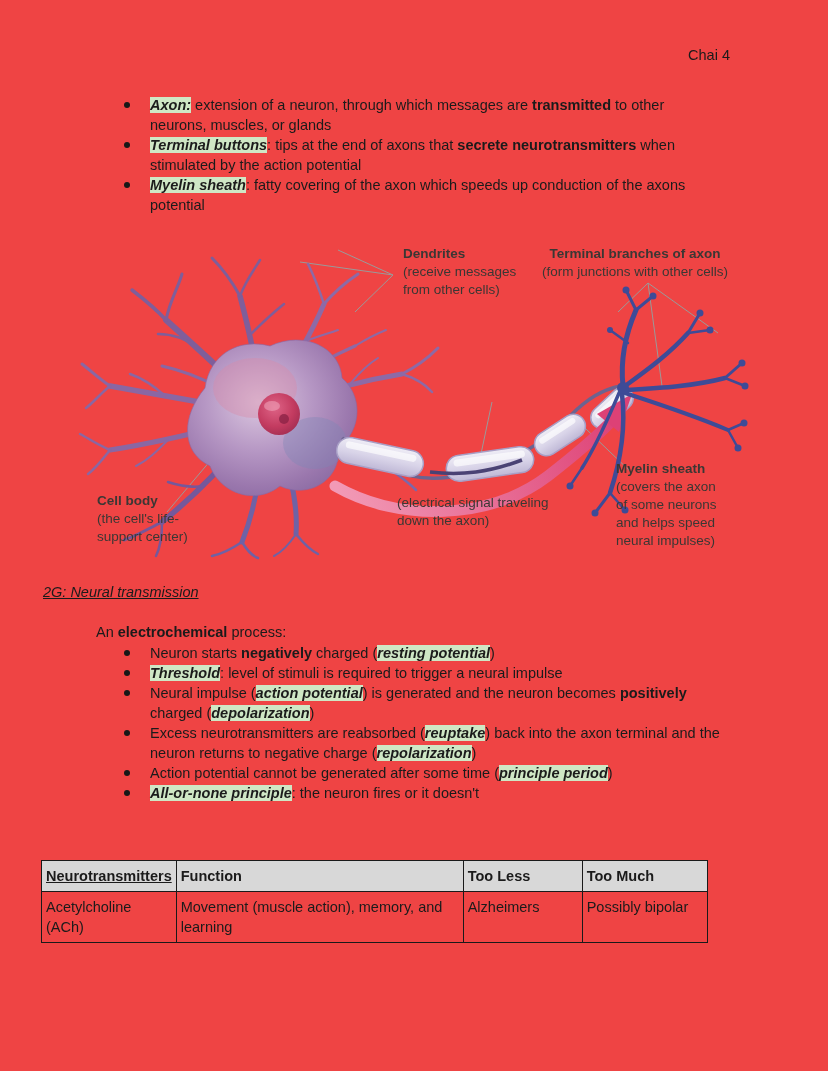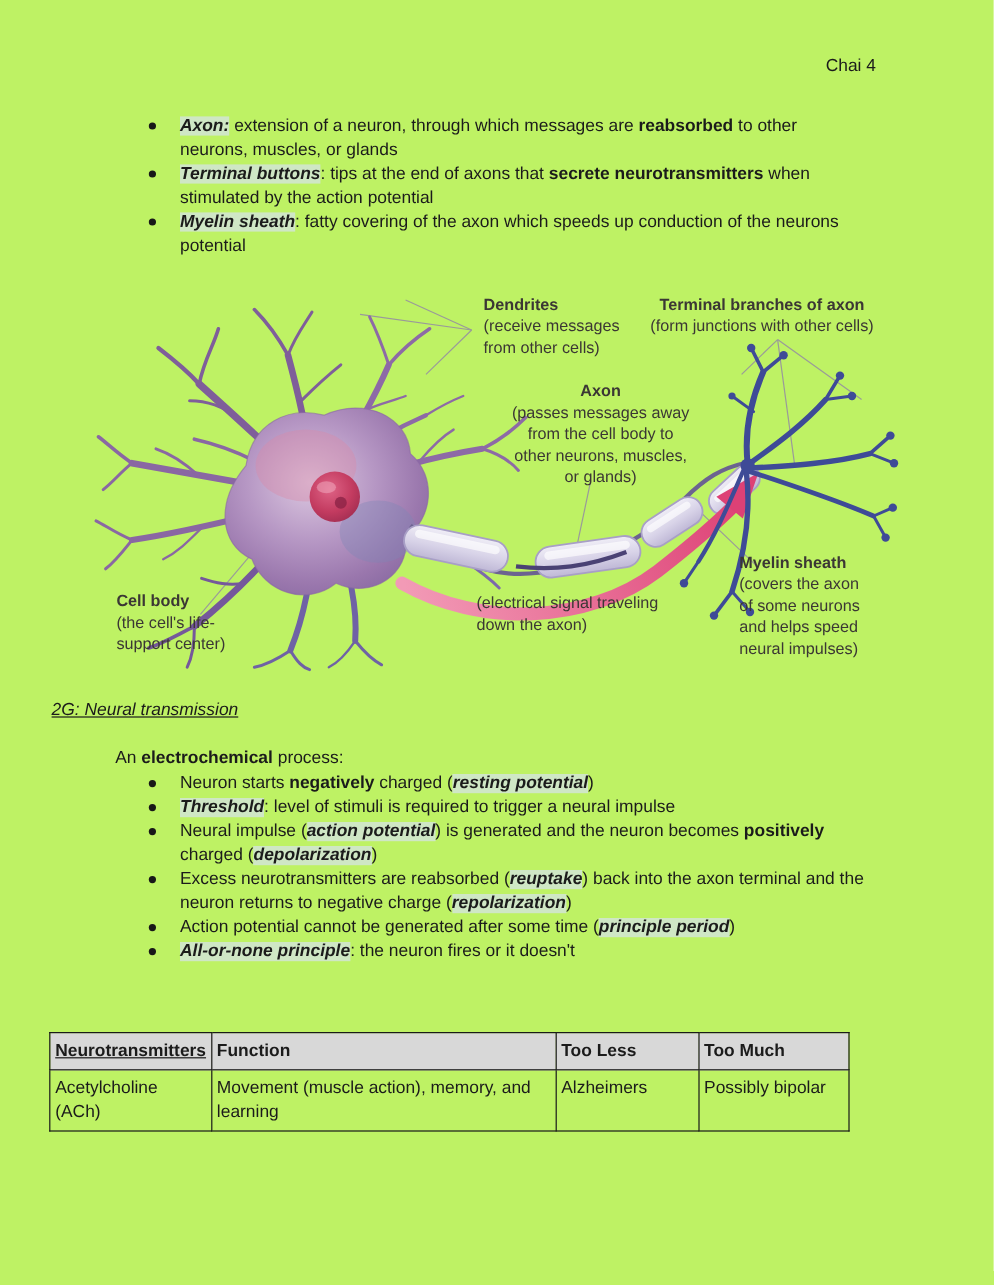--- a/index.html
+++ b/index.html
@@ -1,18 +1,18 @@
 <!DOCTYPE html>
 <html><head>
 <meta charset="utf-8">
 <style>
   html,body{margin:0;padding:0;}
   body{width:828px;height:1071px;background:#ffffff;position:relative;overflow:hidden;
        font-family:"Liberation Sans", sans-serif;color:#1b1b1b;}
-  .page{position:absolute;inset:0;background:#bef264;}
+  .page{position:absolute;inset:0;background:#ef4444;}
   .b{font-weight:bold;}
   .i{font-style:italic;}
   .hl{background:#cfe7c5;}
   .header-line{position:absolute;top:47px;left:0;width:730px;text-align:right;font-size:14.5px;line-height:17px;}
   .doc-list{position:absolute;left:150px;margin:0;padding:0;list-style:none;font-size:14.5px;line-height:20px;width:648px;}
   .doc-list li{position:relative;margin:0;padding:0;}
   .doc-list li::before{content:"";position:absolute;left:-26px;top:7px;width:6px;height:6px;border-radius:50%;background:#181818;}
   #defs-list{top:95px;}
   #trans-list{top:643px;}
   .section-heading{position:absolute;left:43px;top:583px;font-size:14.5px;font-style:italic;text-decoration:underline;line-height:18px;}
@@ -36,23 +36,23 @@
   .c1{width:130px;} .c2{width:287px;} .c3{width:119px;} .c4{width:125px;}
 </style>
 </head>
 <body>
 
 <div class="page">
 
   <div class="header-line">Chai 4</div>
 
   <ul class="doc-list" id="defs-list">
-    <li><span class="b i hl">Axon:</span><span> extension of a neuron, through which messages are </span><span class="b">reabsorbed</span><span> to other</span><br><span>neurons, muscles, or glands</span></li>
+    <li><span class="b i hl">Axon:</span><span> extension of a neuron, through which messages are </span><span class="b">transmitted</span><span> to other</span><br><span>neurons, muscles, or glands</span></li>
     <li><span class="b i hl">Terminal buttons</span><span>: tips at the end of axons that </span><span class="b">secrete neurotransmitters</span><span> when</span><br><span>stimulated by the action potential</span></li>
-    <li><span class="b i hl">Myelin sheath</span><span>: fatty covering of the axon which speeds up conduction of the neurons</span><br><span>potential</span></li>
+    <li><span class="b i hl">Myelin sheath</span><span>: fatty covering of the axon which speeds up conduction of the axons</span><br><span>potential</span></li>
   </ul>
 
   <svg class="figure-svg" viewBox="0 0 680 322">
     <defs>
       <radialGradient id="cellgrad" cx="42%" cy="40%" r="70%">
         <stop offset="0%" stop-color="#dcc8e0"></stop>
         <stop offset="45%" stop-color="#b697c4"></stop>
         <stop offset="78%" stop-color="#9a77ad"></stop>
         <stop offset="100%" stop-color="#8668a0"></stop>
       </radialGradient>
@@ -218,27 +218,20 @@
     <div class="t">Dendrites</div>
     <div>(receive messages</div>
     <div>from other cells)</div>
   </div>
 
   <div class="figlabel" id="lbl-terminal">
     <div class="t">Terminal branches of axon</div>
     <div>(form junctions with other cells)</div>
   </div>
 
-  <div class="figlabel" id="lbl-axon">
-    <div class="t">Axon</div>
-    <div>(passes messages away</div>
-    <div>from the cell body to</div>
-    <div>other neurons, muscles,</div>
-    <div>or glands)</div>
-  </div>
 
   <div class="figlabel" id="lbl-cellbody">
     <div class="t">Cell body</div>
     <div>(the cell's life-</div>
     <div>support center)</div>
   </div>
 
   <div class="figlabel" id="lbl-neural">
     <div>(electrical signal traveling</div>
     <div>down the axon)</div>

